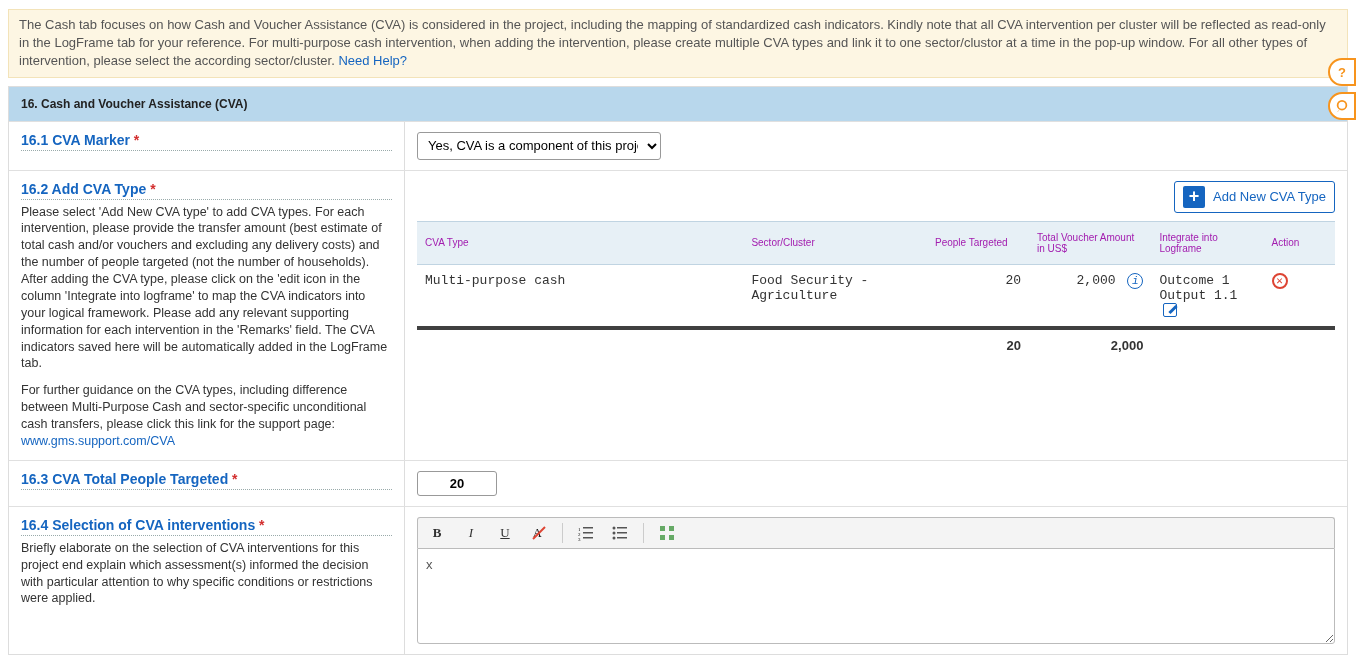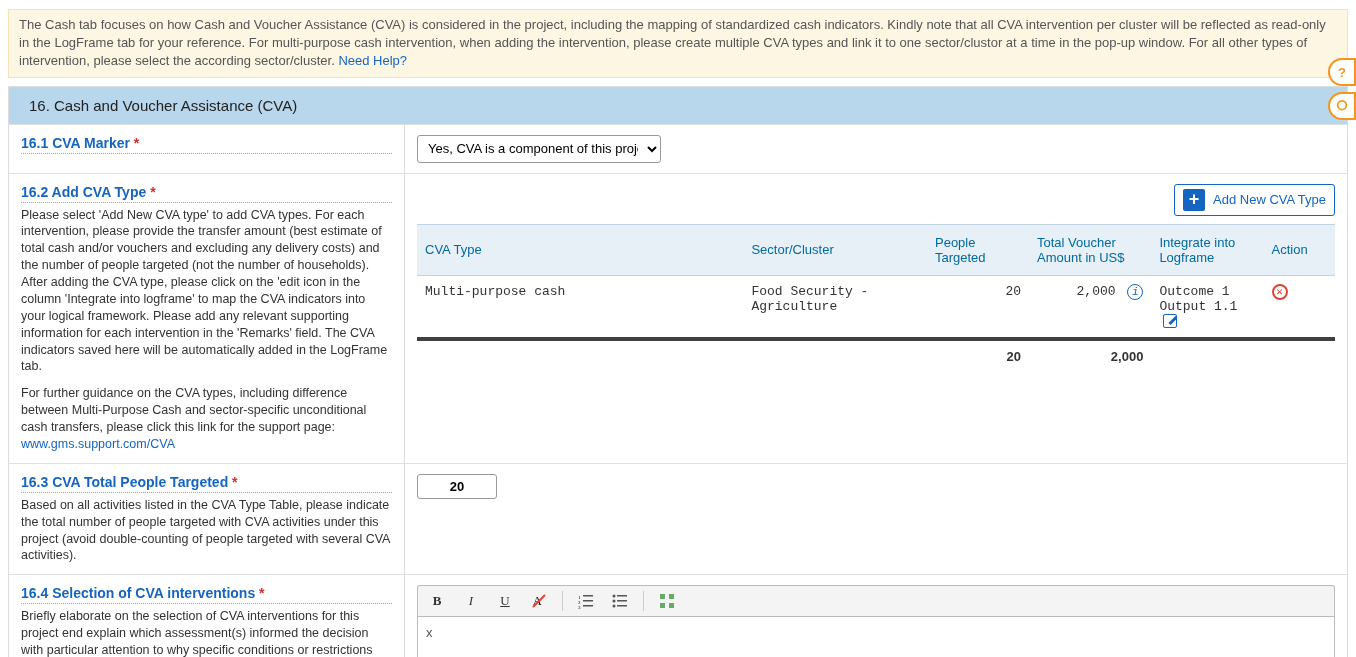--- a/index.html
+++ b/index.html
@@ -15,23 +15,23 @@
     border: 1px solid #f3e3b9;
     padding: 6px 10px;
     margin: 9px 8px 8px 8px;
     color: #555;
     line-height: 1.4;
   }
   .info-banner a { color: #1565c0; text-decoration: none; }
   .main { margin: 0 8px; border: 1px solid #ddd; }
   .section-header {
     background: #b8d7ec;
-    padding: 10px 20px;
-    font-weight: normal;
-    font-size: 15px;
+    padding: 10px 12px;
+    font-weight: bold;
+    font-size: 12px;
     color: #222;
   }
   .row { display: flex; border-top: 1px solid #e0e0e0; }
   .left-pane {
     width: 396px;
     padding: 10px 12px;
     border-right: 1px solid #ddd;
   }
   .right-pane { flex: 1; padding: 10px 12px; }
   .subhead {
@@ -67,22 +67,22 @@
     font-size: 13px;
   }
   .plus-box {
     display: inline-flex; align-items: center; justify-content: center;
     width: 22px; height: 22px;
     background: #1565c0; color: #fff;
     font-weight: bold; font-size: 18px; border-radius: 2px;
   }
   table.cva { width: 100%; border-collapse: collapse; }
   table.cva th {
-    text-align: left; font-weight: normal; color: #0369a1;
-    background: #e7f0f6; padding: 10px 8px; font-size: 13px;
+    text-align: left; font-weight: normal; color: #a21caf;
+    background: #e7f0f6; padding: 10px 8px; font-size: 10px;
     border-top: 1px solid #c0d4e2; border-bottom: 1px solid #c0d4e2;
   }
   table.cva td { padding: 8px; vertical-align: top; font-size: 13px; }
   table.cva tbody tr { border-bottom: 4px solid #404040; font-family: Liberation Mono, monospace; }
   table.cva tfoot td { font-weight: bold; text-align: right; padding: 8px; }
   .num { text-align: right; }
   .info-circ {
     display: inline-flex; align-items: center; justify-content: center;
     width: 16px; height: 16px; border: 1.5px solid #1565c0; color: #1565c0;
     border-radius: 50%; font-size: 11px; font-style: italic; margin-left: 4px;
@@ -215,21 +215,20 @@
       </table>
     </div>
   </div>
 
   <div class="row">
     <div class="left-pane">
       <div class="subhead">
         <span>16.3 CVA Total People Targeted</span>
         <span class="req">*</span>
       </div>
-      <div class="desc">Based on all activities listed in the CVA Type Table, please indicate the total number of people targeted with CVA activities under this project (avoid double-counting of people targeted with several CVA activities).</div>
     </div>
     <div class="right-pane">
       <input type="text" class="total-input" value="20" style="">
     </div>
   </div>
 
   <div class="row">
     <div class="left-pane">
       <div class="subhead">
         <span>16.4 Selection of CVA interventions</span>

